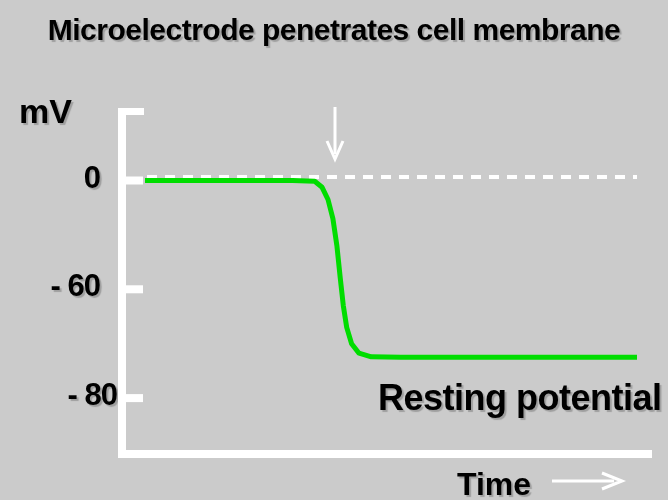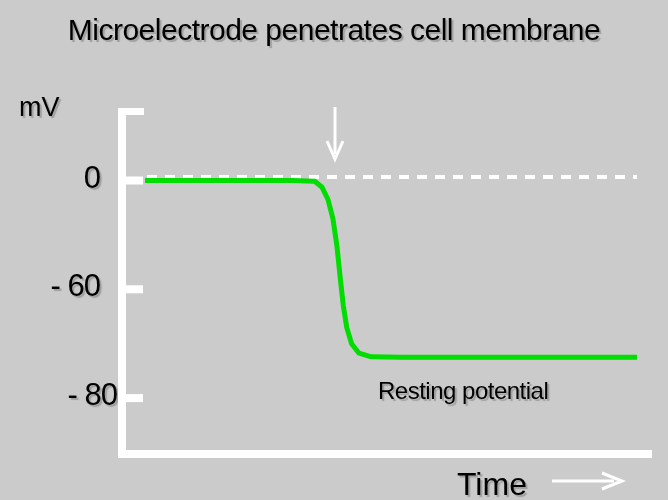--- a/index.html
+++ b/index.html
@@ -7,39 +7,39 @@
   .stage {
     position: relative;
     width: 668px;
     height: 500px;
     overflow: hidden;
     background: #cbcbcb;
   }
   .lbl {
     position: absolute;
     color: #000;
-    font-weight: normal;
+    font-weight: bold;
     white-space: nowrap;
     text-shadow: 2px 2px 1px rgba(0,0,0,0.22);
   }
   .title {
     left: 0; right: 0; top: 13px;
     text-align: center;
     font-size: 30px;
     letter-spacing: -0.5px;
   }
-  .ylabel { left: 19px; top: 92px; font-size: 27px; }
+  .ylabel { left: 19px; top: 92px; font-size: 34px; }
   .ytick {
     left: 0; width: 100px;
     text-align: right;
     font-size: 31px;
     line-height: 42px;
     letter-spacing: -1px;
   }
-  .resting { left: 378px; top: 377px; font-size: 24px; letter-spacing: -0.5px; }
+  .resting { left: 378px; top: 377px; font-size: 36px; letter-spacing: -0.5px; }
   .xlabel { left: 457px; top: 466px; font-size: 32px; }
   svg.plot { position: absolute; left: 0; top: 0; }
 </style>
 </head>
 <body>
 
 <div class="stage" style="background-color: rgb(203, 203, 203);">
 
   <div class="lbl title">Microelectrode penetrates cell membrane</div>
 

